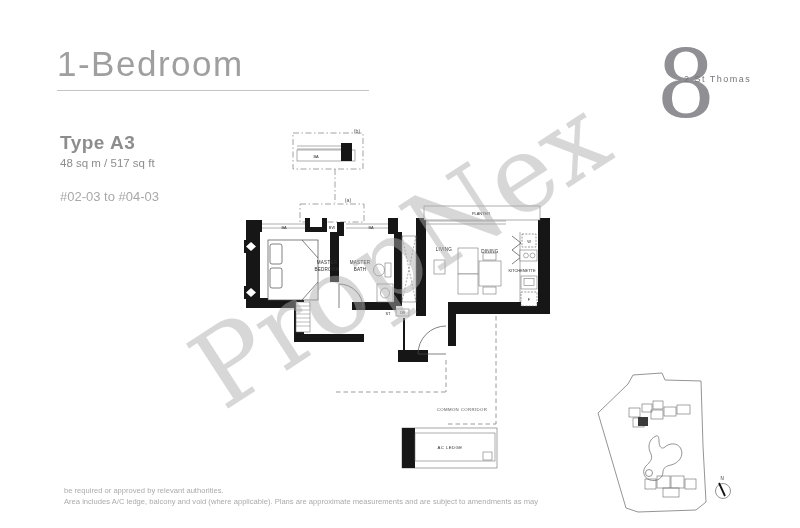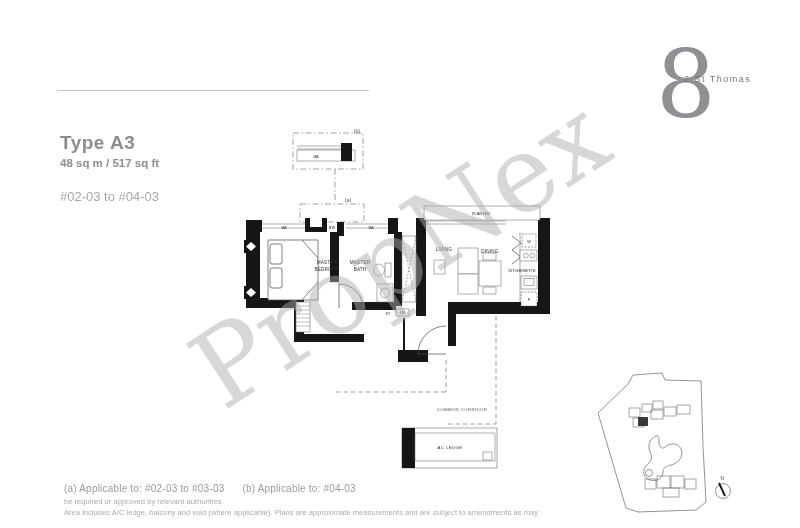--- a/index.html
+++ b/index.html
@@ -9,21 +9,21 @@
   .title{position:absolute;left:57px;top:44px;font-size:35px;color:#9f9f9f;
          letter-spacing:1.5px;font-weight:400}
   .title-rule{position:absolute;left:57px;top:90px;width:312px;height:1px;background:#c4c4c4}
   .logo{position:absolute;left:648px;top:30px;width:140px;height:115px}
   .logo-glyph{position:absolute;left:8px;top:8px;font-family:"DejaVu Serif",serif;
               font-size:94px;line-height:1;color:#8f8f94;font-weight:400}
   .logo-text{position:absolute;left:36px;top:44px;font-size:9px;letter-spacing:1.5px;color:#75757a}
   
   .unit-info{position:absolute;left:60px;top:132px;color:#8d8d8d}
   .unit-type{font-size:19px;font-weight:bold;letter-spacing:.5px}
-  .unit-area{font-size:11.5px;font-weight:bold;margin-top:3px}
+  .unit-area{font-size:11.5px;font-weight:normal;margin-top:3px}
   .unit-range{font-size:13px;color:#a8a8a8;margin-top:20px}
   
   .watermark{position:absolute;left:130px;top:192px;width:540px;text-align:center;
              font-family:"DejaVu Serif",serif;font-size:106px;color:rgba(172,172,172,.48);
              transform:rotate(-33deg);z-index:6;pointer-events:none}
   
   svg.drawing{position:absolute;left:0;top:0;z-index:2}
   .wall{fill:#161616;stroke:none}
   .thin{fill:#fff;stroke:#4a4a4a;stroke-width:.7}
   .thinN{fill:none;stroke:#4a4a4a;stroke-width:.7}
@@ -43,20 +43,21 @@
   .footer{position:absolute;left:64px;top:483px;color:#9a9a9a;z-index:3}
   .footer-line1{font-size:10px;letter-spacing:.2px}
   .footer-line1 span{margin-right:18px}
   .disclaimer{font-size:7.6px;color:#ababab;line-height:1.4;margin-top:3px}
 </style>
 </head>
 <body>
 
 <div class="page">
 
+  <div class="title">1-Bedroom</div>
   <div class="title-rule"></div>
 
   <div class="logo">
     <div class="logo-glyph">8</div>
     <div class="logo-text">2 St Thomas</div>
   </div>
 
   <div class="unit-info">
     <div class="unit-type">Type A3</div>
     <div class="unit-area">48 sq m  / 517 sq ft</div>
@@ -231,22 +232,19 @@
 
       <g>
         <circle class="kp" cx="723" cy="491" r="7.5"></circle>
         <line x1="725" y1="496" x2="719" y2="483" stroke="#111" stroke-width="1.8"></line>
         <text style="font-size:4.5px;fill:#333;text-anchor:middle" x="722" y="480">N</text>
       </g>
     </g>
   </svg>
 
   <div class="footer">
-    <div class="footer-line1">
-      <span>(a) Applicable to: #02-03 to #03-03</span><span>(b) Applicable to: #04-03</span>
-    </div>
     <div class="disclaimer">
       <div>be required or approved by relevant authorities.</div>
       <div>Area includes A/C ledge, balcony and void (where applicable). Plans are approximate measurements and are subject to amendments as may</div>
     </div>
   </div>
 
 </div>
 
 </body></html>

